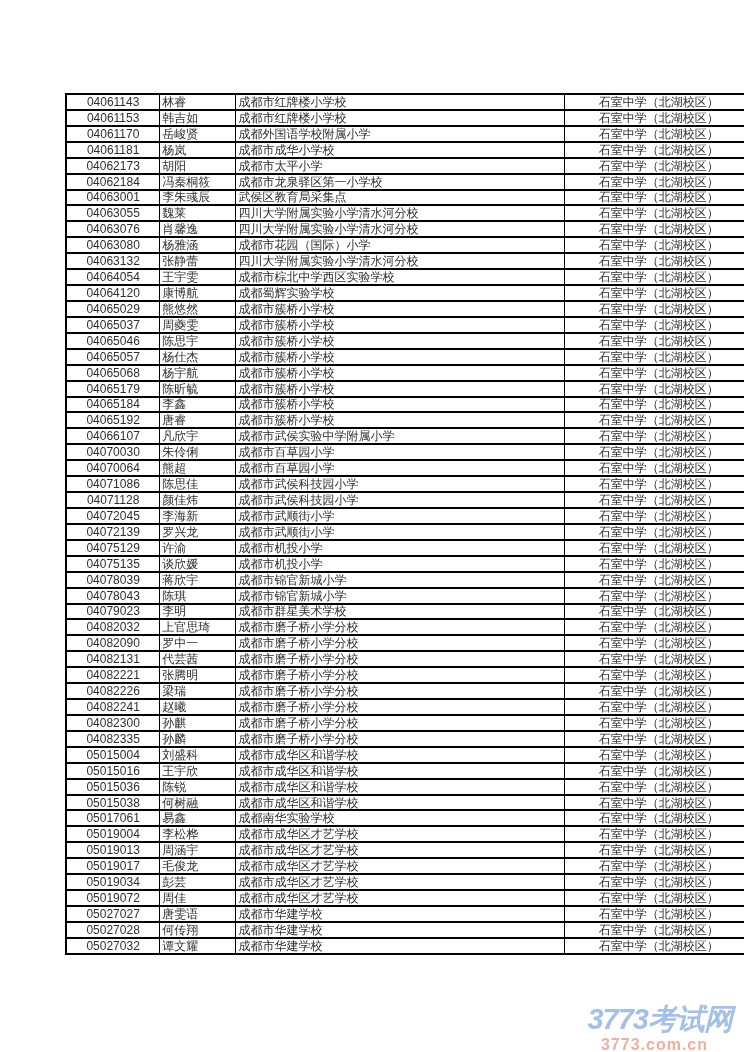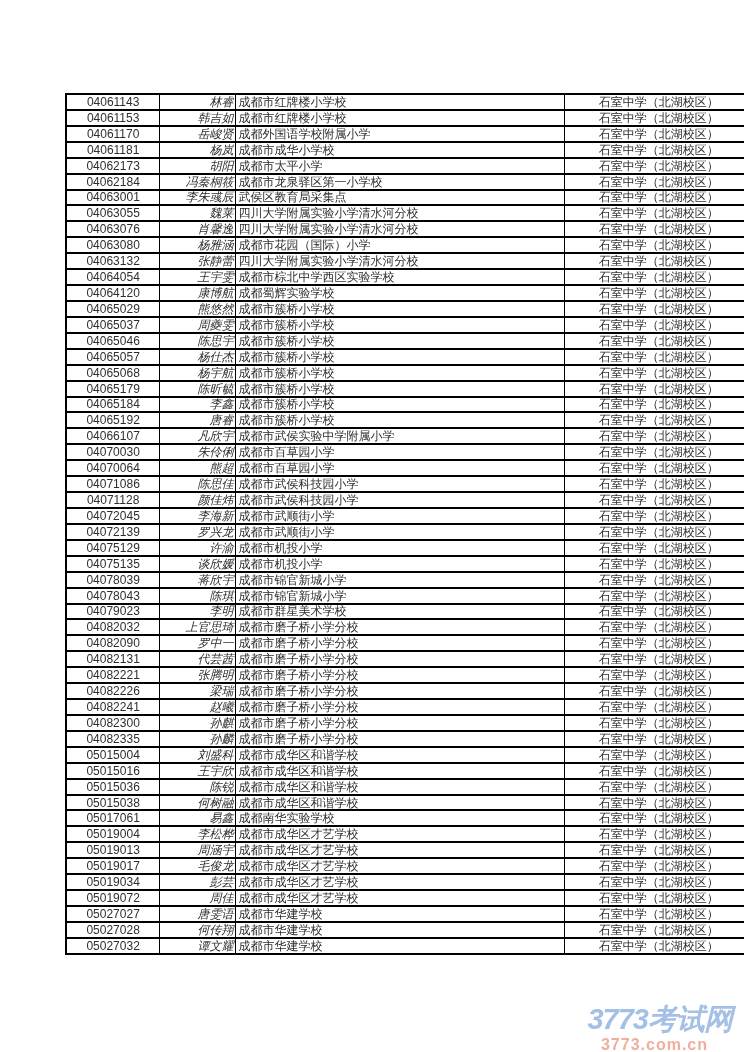--- a/index.html
+++ b/index.html
@@ -41,21 +41,21 @@
     height: 11px;
   }
   table.roster td:first-child { border-left-width: 2px; }
   table.roster td:last-child  { border-right-width: 2px; }
   td.cell-id {
     text-align: center;
     font-family: "Liberation Sans", "DejaVu Sans", sans-serif;
     font-size: 12px;
     color: #1f1f1f;
   }
-  td.cell-name     { text-align: right; font-style: italic; }
+  td.cell-name     { text-align: left; }
   td.cell-school   { text-align: left; padding-left: 4px; }
   td.cell-assigned { text-align: center; color: #3a3a3a; }
 
   .watermark {
     position: absolute;
     top: 988px;
     right: 10px;
     width: 200px;
     text-align: center;
     font-family: "Liberation Sans", "DejaVu Sans", sans-serif;

